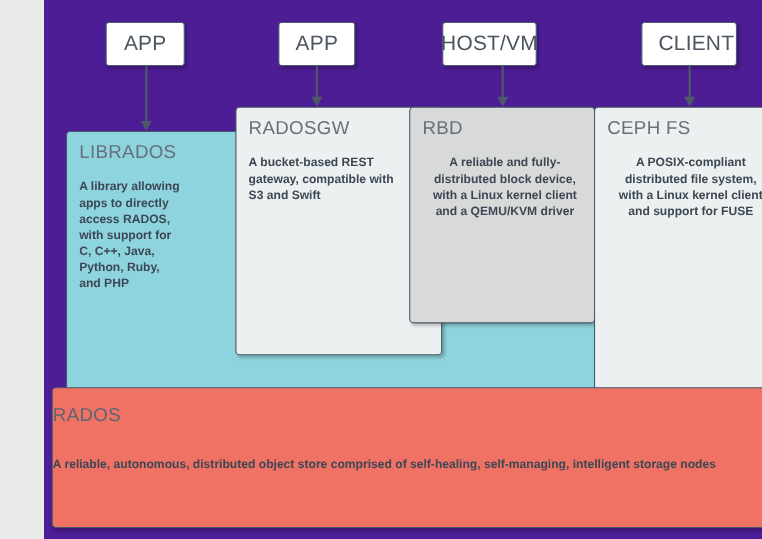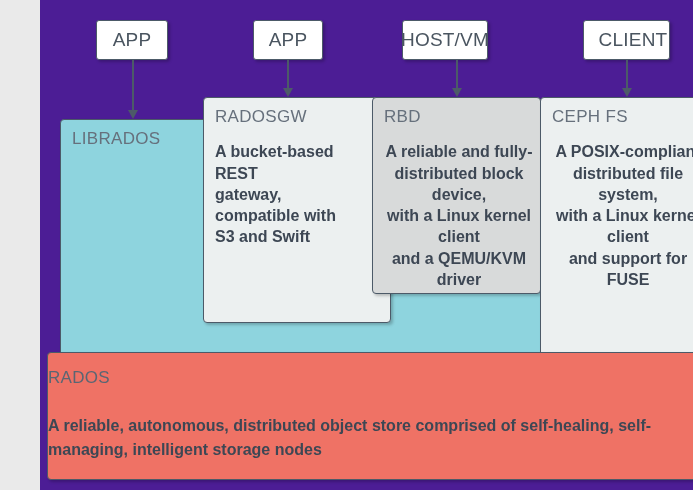--- a/index.html
+++ b/index.html
@@ -75,21 +75,21 @@
   }
   .component .comp-title {
     font-size: 17px;
     color: #66707c;
     letter-spacing: 0.3px;
     line-height: 1.25;
     margin: 0 0 14px 0;
     font-weight: 400;
   }
   .component .comp-desc {
-    font-size: 16px;
+    font-size: 11px;
     color: #3d4754;
     line-height: 1.33;
     font-weight: bold;
     margin: 0;
     white-space: pre-line;
   }
 
   
   #librados-box {
     background: #8ed4de;
@@ -153,23 +153,30 @@
   <div class="box actor" id="actor-3" style="left: 543px; top: 20px; width: 87px; height: 40px; padding-left: 13px;">
     <span class="actor-label">CLIENT</span>
   </div>
   <div class="arrow" id="arrow-3" style="left: 586px; top: 60px; height: 37px;">
     <div class="shaft" style="height: 29px;"></div>
       <div class="head" style="top: 28px;"></div>
   </div>
 
   <div class="box component" id="librados-box" style="left: 20px; top: 119px; width: 483px; height: 249px; background: rgb(142, 212, 222);">
     <div class="comp-title">LIBRADOS</div>
-  </div>
-
-  <div class="box component" id="radosgw-box" style="left: 163px; top: 97px; width: 188px; height: 226px; background: rgb(236, 240, 240);">
+    <div class="comp-desc" style="width: 135px;">A library allowing
+apps to directly
+access RADOS,
+with support for
+C, C++, Java,
+Python, Ruby,
+and PHP</div>
+  </div>
+
+  <div class="box component" id="radosgw-box" style="left: 174px; top: 97px; width: 188px; height: 226px; background: rgb(236, 240, 240);">
     <div class="comp-title">RADOSGW</div>
     <div class="comp-desc" style="width: 152px;">A bucket-based REST
 gateway, compatible with
 S3 and Swift</div>
   </div>
 
   <div class="box component" id="rbd-box" style="left: 332px; top: 97px; width: 169px; height: 197px; background: rgb(216, 218, 218);">
     <div class="comp-title">RBD</div>
     <div class="comp-desc" style="width: 150px; text-align: center;">A reliable and fully-
 distributed block device,

